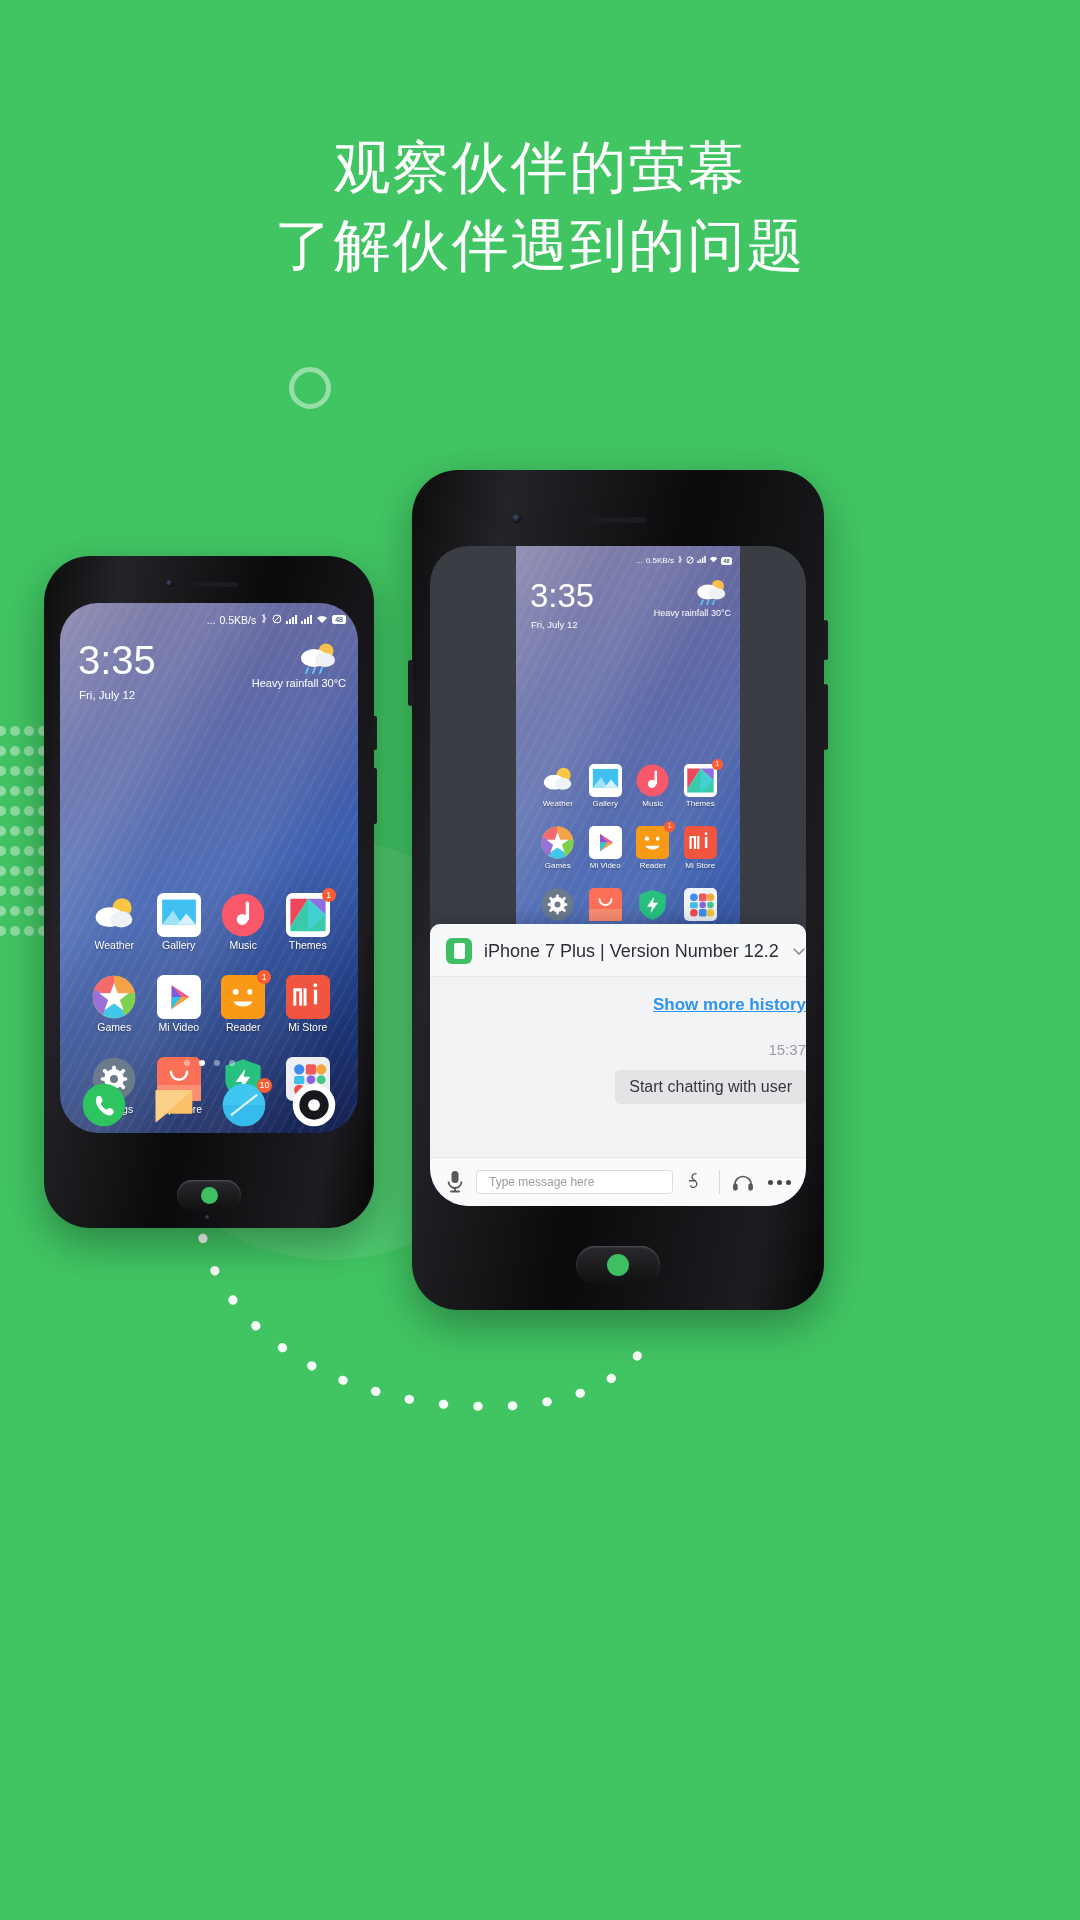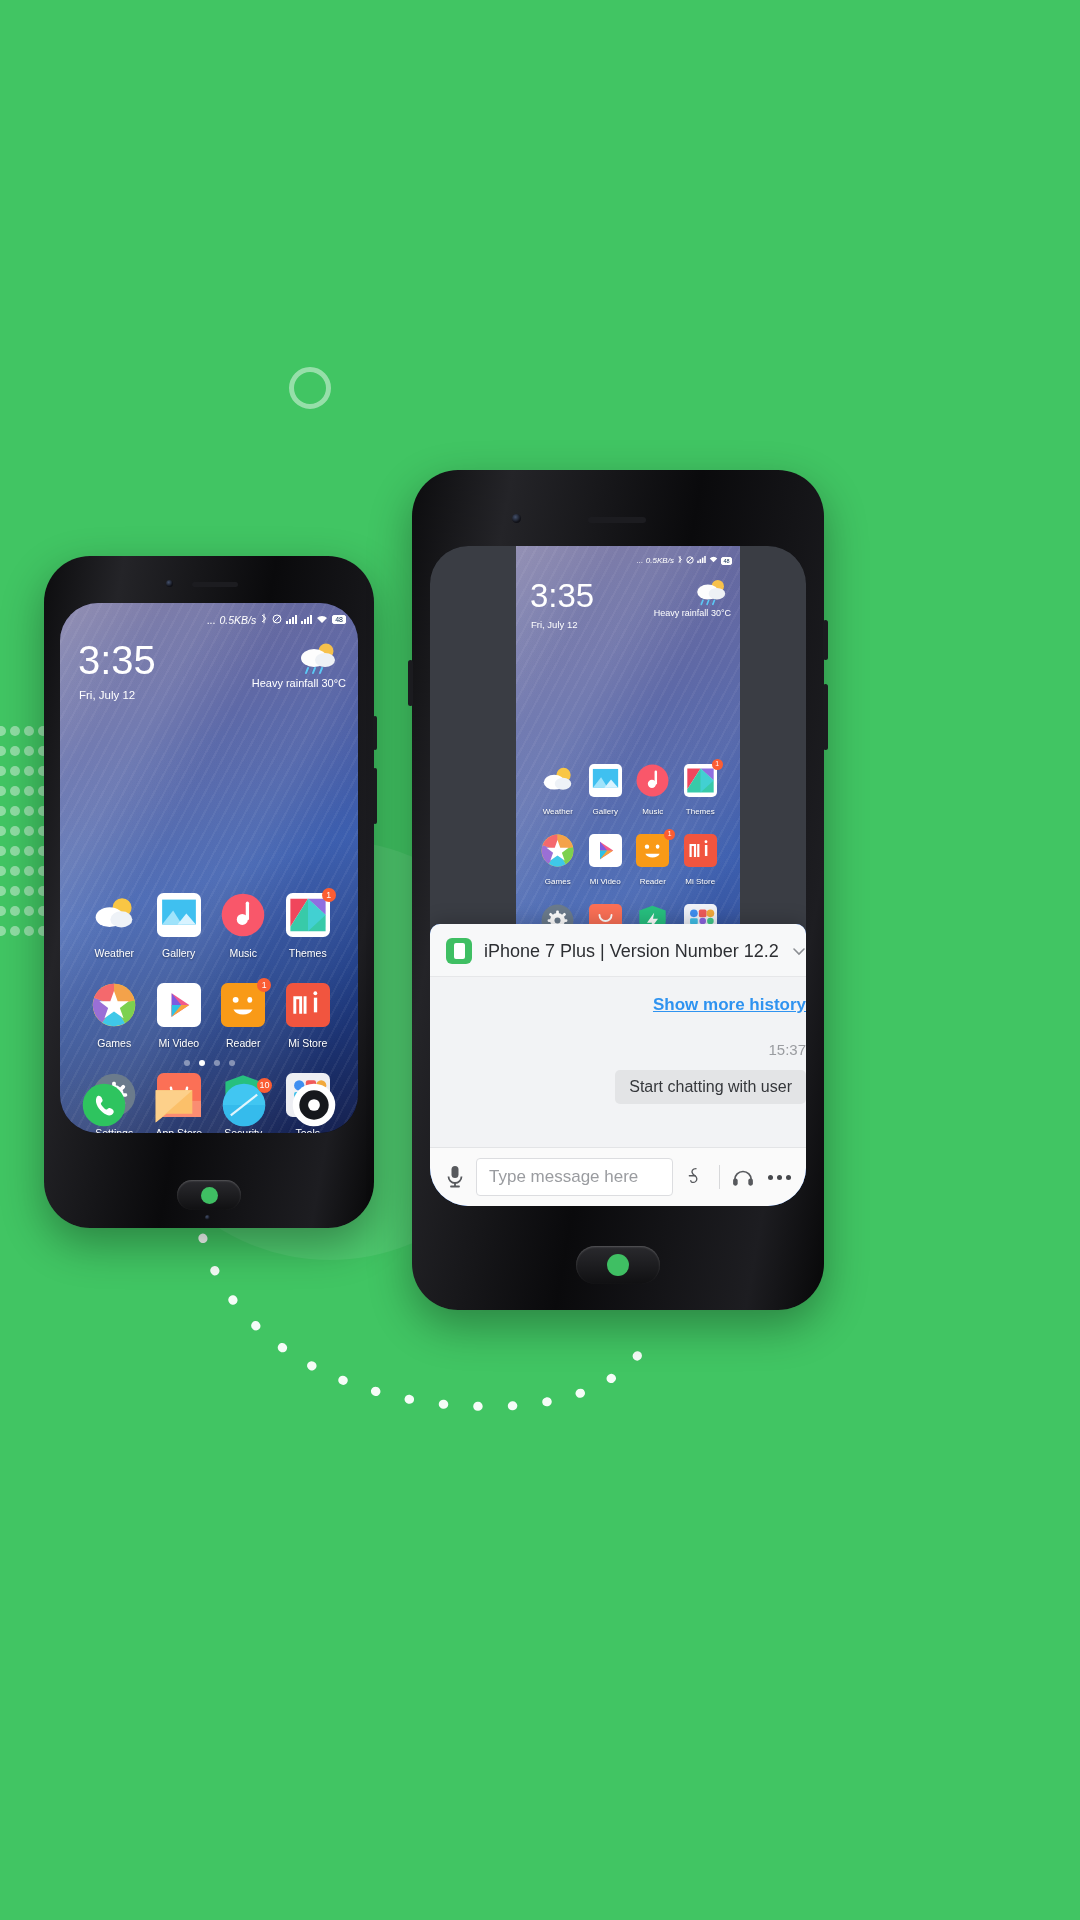--- a/index.html
+++ b/index.html
@@ -82,37 +82,37 @@
       linear-gradient(118deg, rgba(255,255,255,.08) 76%, rgba(255,255,255,0) 88%),
       repeating-linear-gradient(118deg, rgba(255,255,255,.05) 0 2px, rgba(255,255,255,0) 2px 9px),
       linear-gradient(162deg,#4f4b86 0%,#3d4a95 26%,#2c51a8 52%,#1f3d86 74%,#16214f 100%);
   }
 
   
   .statusbar {
     position:absolute; left:0; right:0; display:flex; align-items:center;
     justify-content:flex-end; color:#fff; gap:4px;
   }
-  .statusbar .net { letter-spacing:0;font-style:italic; }
+  .statusbar .net { letter-spacing:0; }
   .sbico { display:inline-block; }
   .batt { display:inline-flex; align-items:center; }
   .batt b {
     display:inline-block; border:1px solid #fff; border-radius:2px;
     background:#fff; font-weight:400;
   }
 
   .clock { position:absolute; color:#fff; font-weight:300;text-align:right; }
   .clockdate { position:absolute; color:#fff; }
   .weather { position:absolute; color:#fff; text-align:right; }
 
   
   .apps { position:absolute; display:grid; }
   .app { display:flex; flex-direction:column; align-items:center; position:relative; }
   .app .ic { position:relative; display:block; }
-  .app .lbl { color:#fff; margin-top:10px; text-shadow:0 1px 2px rgba(0,0,0,.45); white-space:nowrap; }
+  .app .lbl { color:#fff; margin-top:2px; text-shadow:0 1px 2px rgba(0,0,0,.45); white-space:nowrap; }
   .badge {
     position:absolute; top:-5px; right:-6px; background:#fb5d33; color:#fff;
     border-radius:50%; display:flex; align-items:center; justify-content:center;
     font-weight:400; line-height:1;
   }
   .dots { position:absolute; display:flex; align-items:center; justify-content:center; gap:9px; }
   .dots i { width:6px; height:6px; border-radius:50%; background:rgba(255,255,255,.42); display:block; }
   .dots i.on { background:#fff; }
 
   .dock { position:absolute; display:flex; justify-content:space-between; align-items:center; }
@@ -143,33 +143,37 @@
   .sysmsg {
     display:inline-block; margin-top:12px; background:#e3e4e6; color:#35373b;
     font-size:16px; padding:8px 14px; border-radius:5px;
   }
   .chat-input {
     display:flex; align-items:center; gap:10px; padding:10px 14px;
     background:#fafafa; border-top:1px solid #e3e4e6;
   }
   .mic { width:22px; height:26px; flex:none; }
   .tbox {
-    flex:1; height:38px; background:#fff; border:1px solid #dcdde0; border-radius:4px;
-    display:flex; align-items:center; padding:0 12px; color:#9a9ca0; font-size:17px;
+    flex:1; height:24px; background:#fff; border:1px solid #dcdde0; border-radius:4px;
+    display:flex; align-items:center; padding:0 12px; color:#9a9ca0; font-size:12px;
   }
   .ibtn { width:26px; height:28px; flex:none; display:flex; align-items:center; justify-content:center; }
   .vsep { width:1px; height:24px; background:#d7d8da; flex:none; }
   .ellipsis { display:flex; gap:4px; align-items:center; }
   .ellipsis i { width:5px; height:5px; border-radius:50%; background:#46484c; display:block; }
 </style>
 </head>
 <body>
 
 <div class="stage">
 
+  <div class="headline">
+    <div>观察伙伴的萤幕</div>
+    <div>了解伙伴遇到的问题</div>
+  </div>
 
   <div class="ring"></div>
   <div class="big-circle"></div>
   <div class="dot-grid" id="dotgrid">
       <i></i>
       <i></i>
       <i></i>
       <i></i>
       <i></i>
       <i></i>

